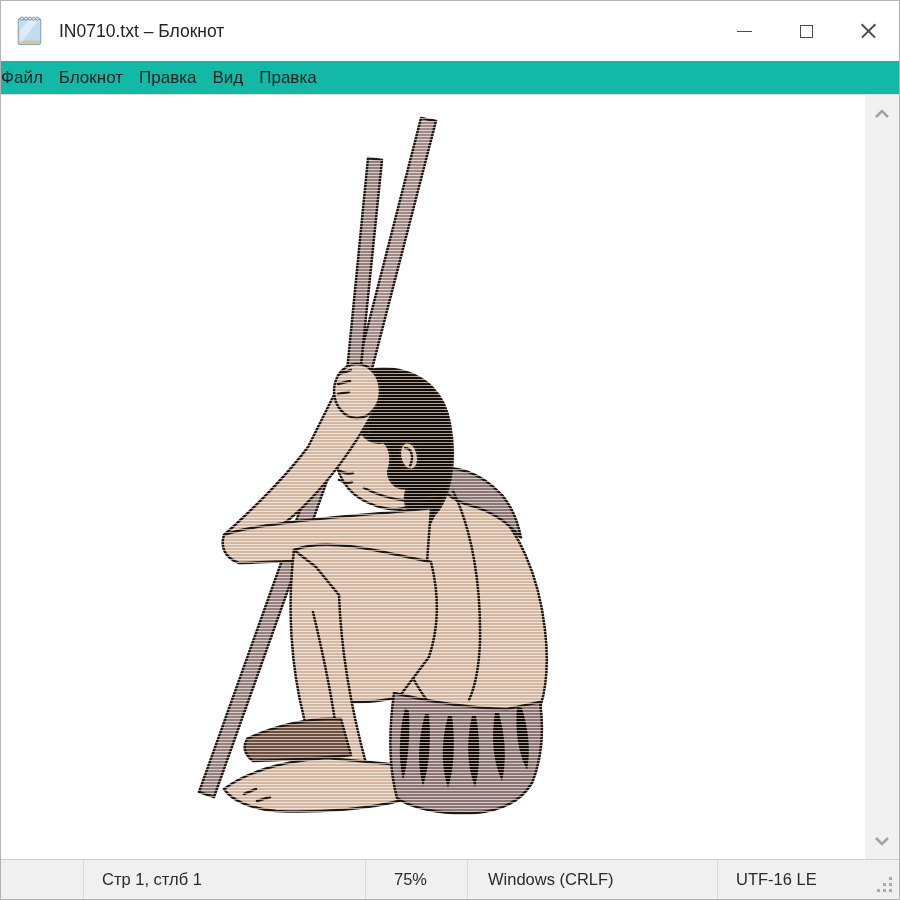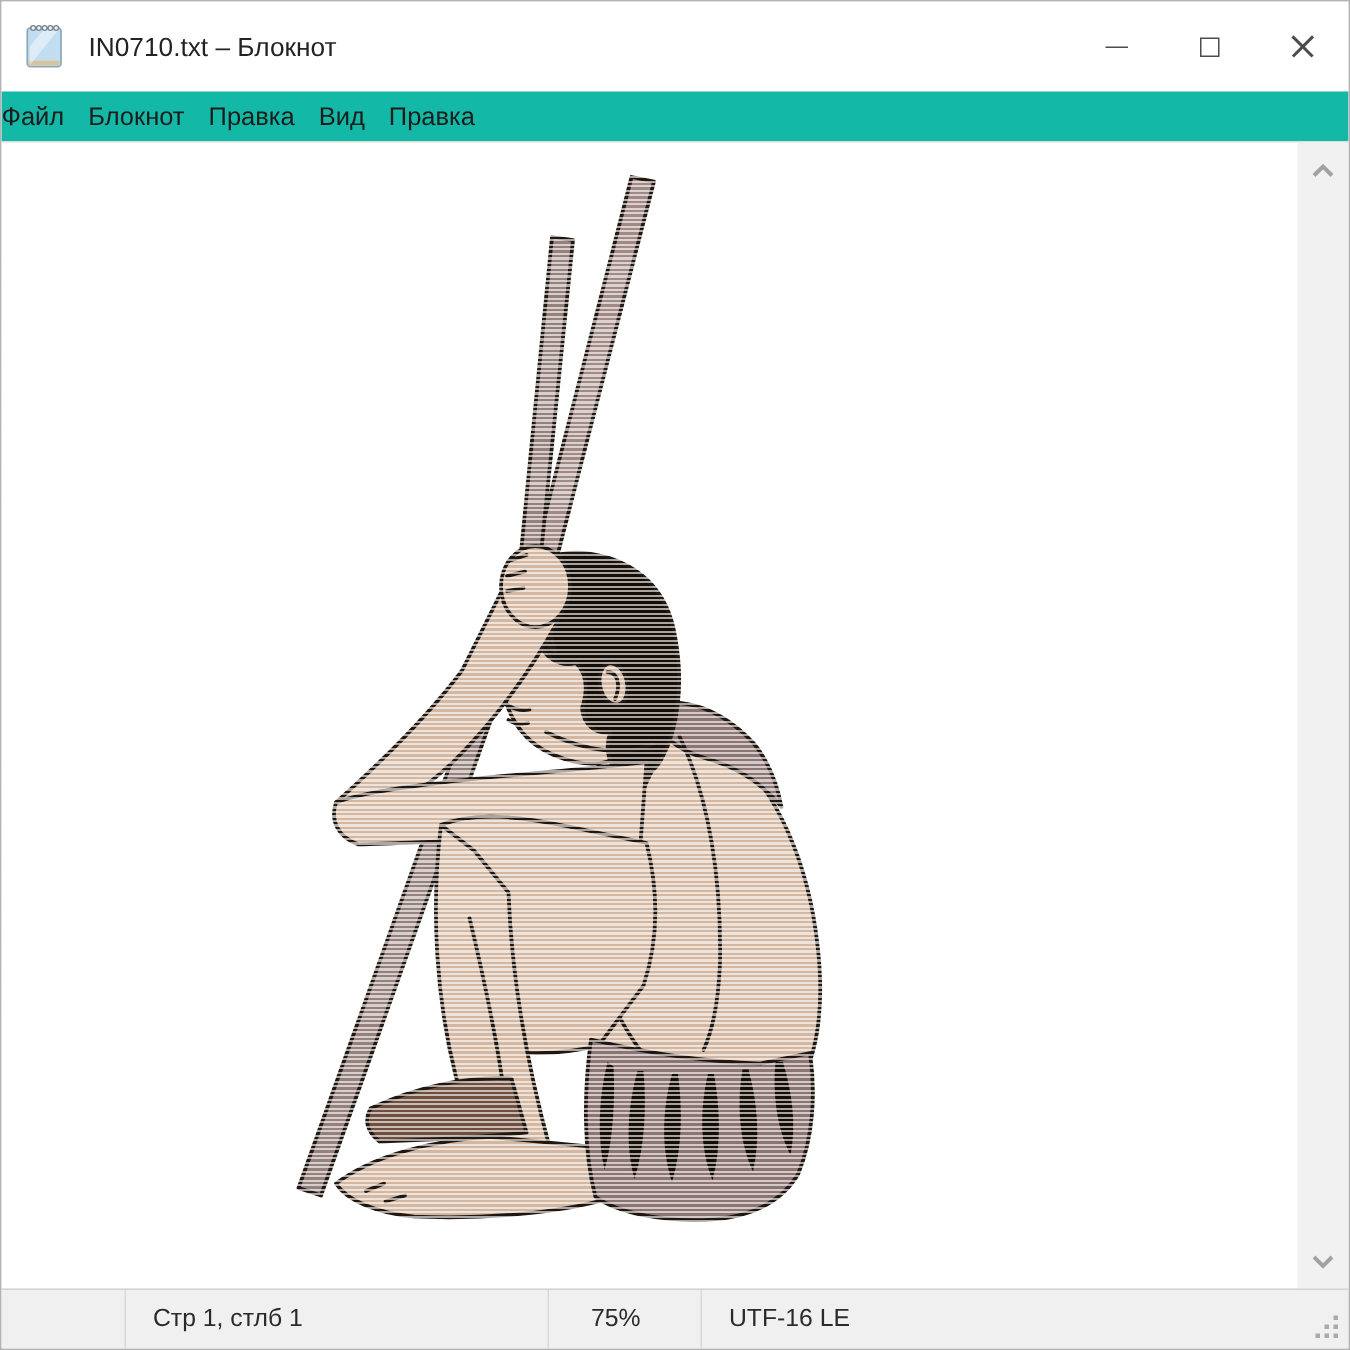--- a/index.html
+++ b/index.html
@@ -180,20 +180,21 @@
           <polyline points="2,2 8,8 14,2" stroke="#a2a2a2" stroke-width="2.6" fill="none"></polyline>
         </svg>
       </button>
     </div>
   </div>
 
   <div class="statusbar">
     <div class="status-cell c0"></div>
     <div class="status-cell c1">Стр 1, стлб 1</div>
     <div class="status-cell c2">75%</div>
+    <div class="status-cell c3">Windows (CRLF)</div>
     <div class="status-cell c4">UTF-16 LE</div>
     <div class="grip">
         <i></i>
         <i></i>
         <i></i>
         <i></i>
         <i></i>
         <i></i>
       </div>
   </div>

